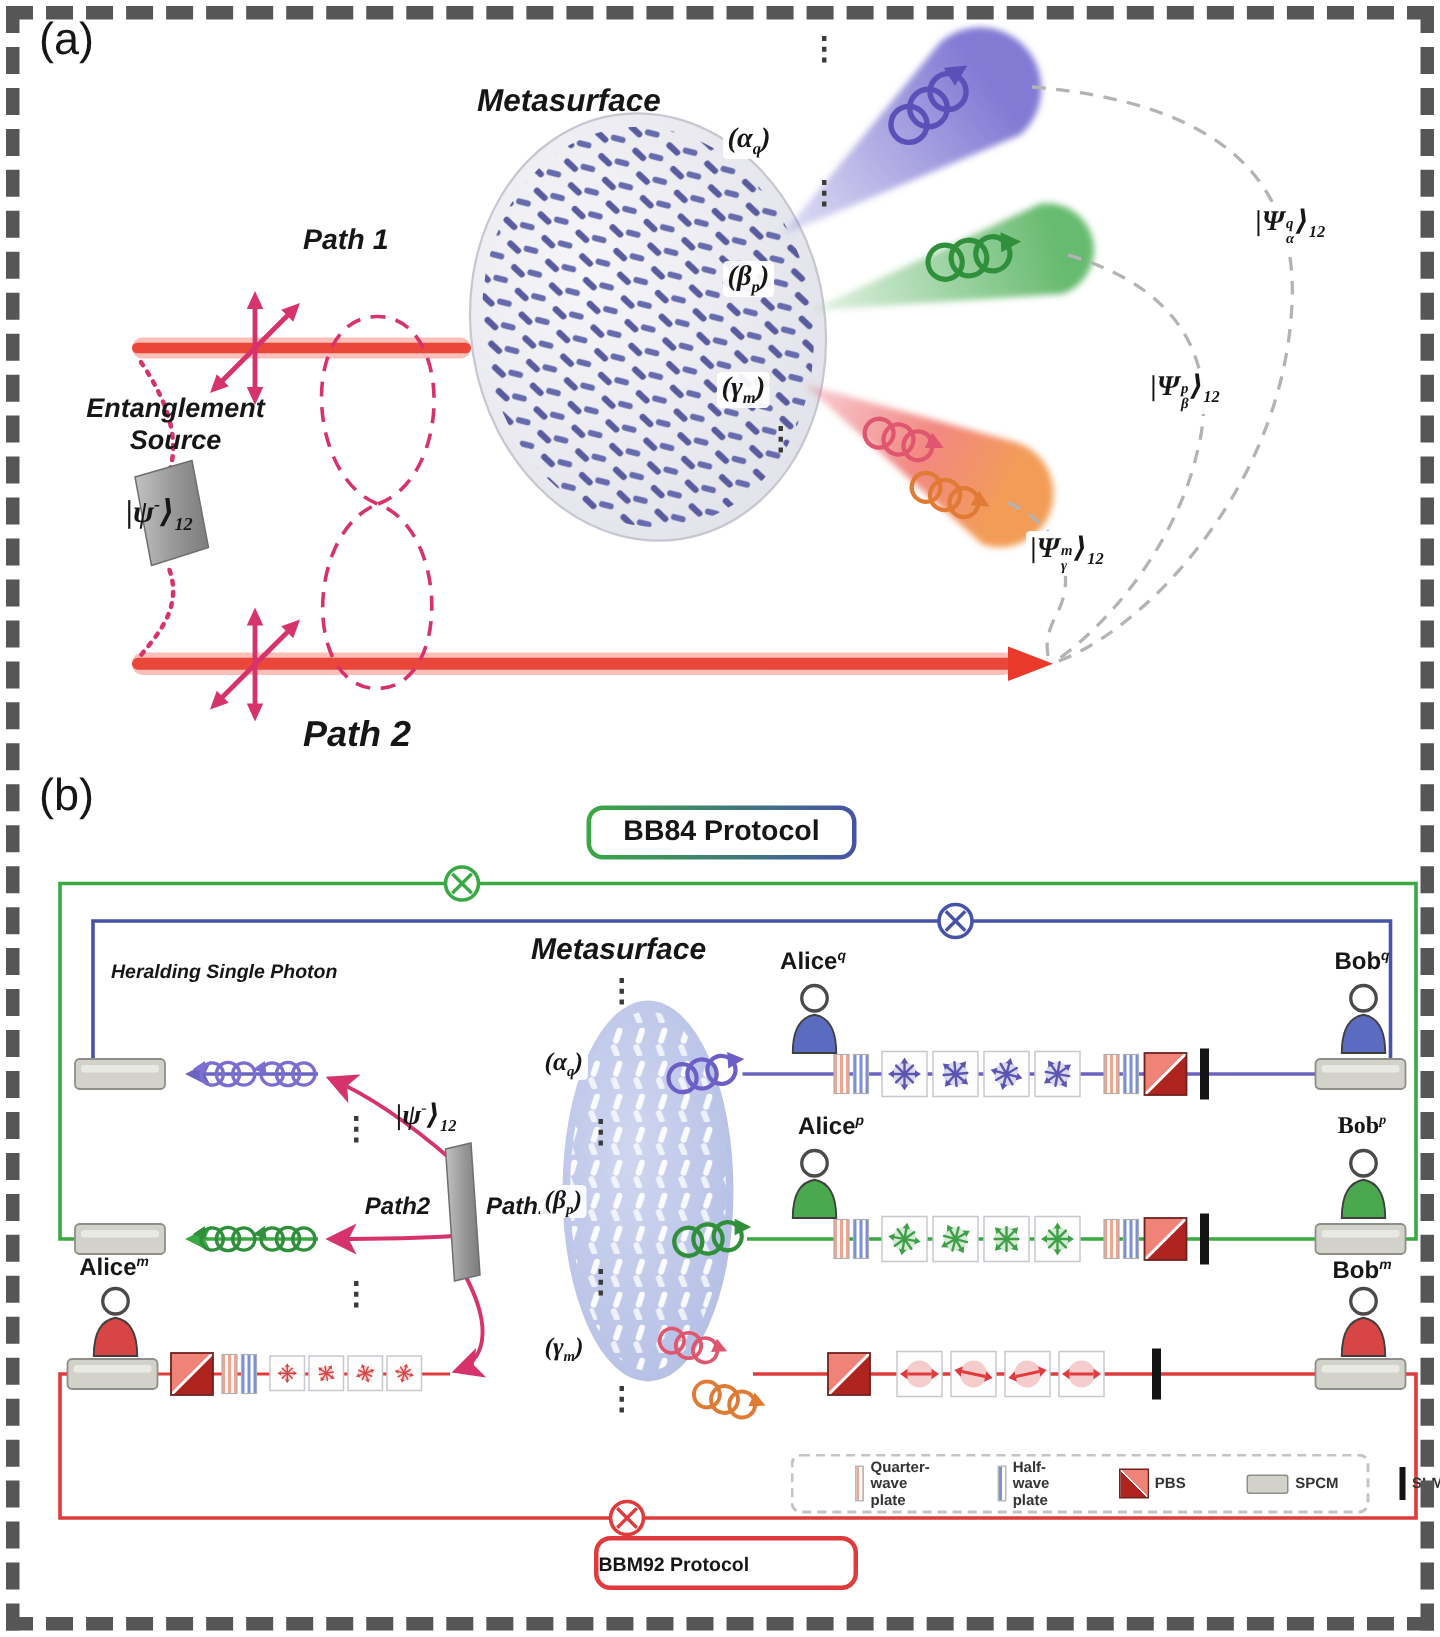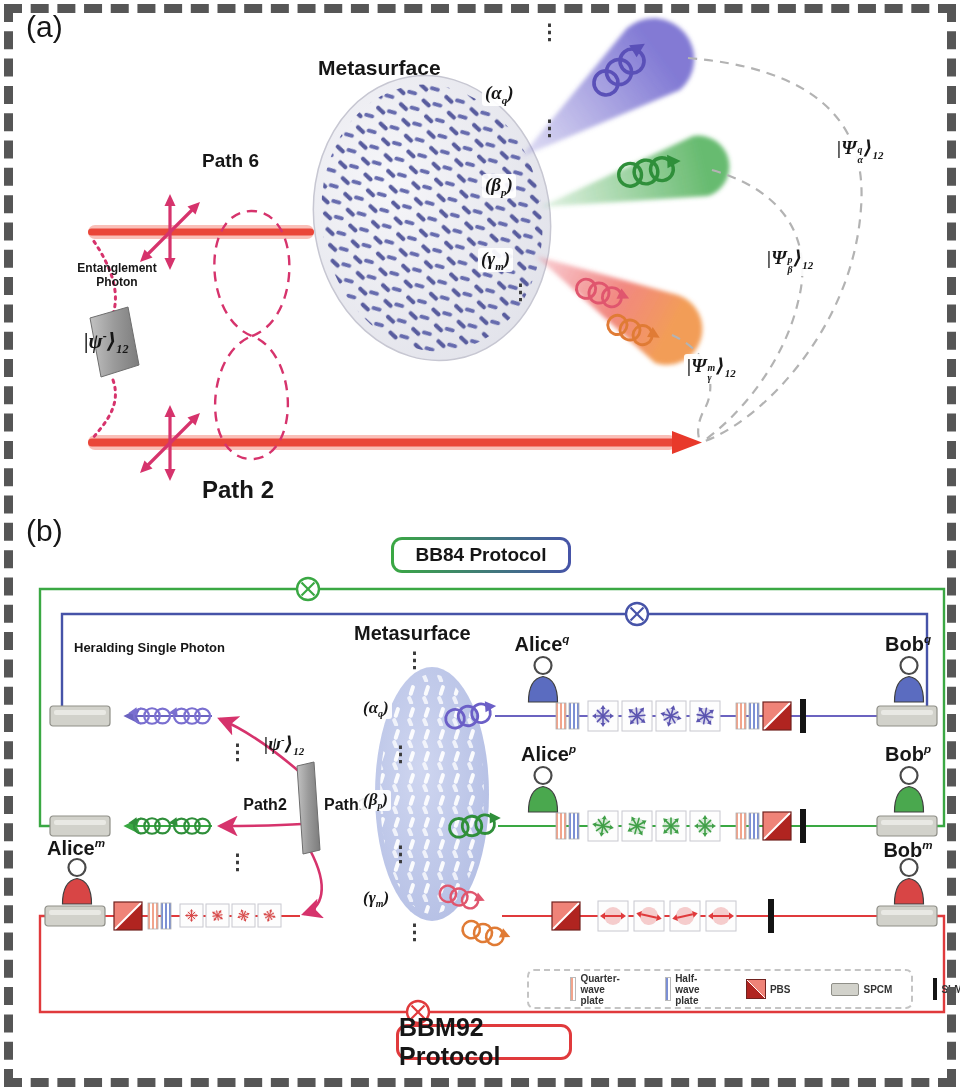--- a/index.html
+++ b/index.html
@@ -1,39 +1,39 @@
 <!DOCTYPE html>
 <html><head>
 <meta charset="utf-8">
 <style>
   html,body{margin:0;padding:0;background:#fff;}
   .stage{position:relative;width:960px;height:1091px;background:#fff;overflow:hidden;
          font-family:"Liberation Sans",sans-serif;color:#161616;}
   .frame{position:absolute;inset:4px;border:9px dashed #565656;z-index:60;pointer-events:none;}
   svg.layer{position:absolute;left:0;top:0;z-index:1;}
   .lbl{position:absolute;white-space:nowrap;z-index:10;}
-  .b{font-weight:bold;}
+  .b{font-weight:bold;font-style:italic;}
   .ctr{text-align:center;}
   .ket{font-family:"Liberation Serif","DejaVu Serif","DejaVu Sans",serif;font-style:italic;font-weight:bold;}
   .lbl sub{font-size:0.58em;}
   .lbl sup{font-size:0.58em;}
   .supsub{display:inline-flex;flex-direction:column;align-items:flex-start;font-size:0.52em;
           line-height:1.05;vertical-align:0.12em;margin:0 1px;}
   .dots{font-weight:bold;font-size:21px;color:#3a3a3a;z-index:12;}
   .wbg{background:rgba(255,255,255,0.92);padding:0 3px;border-radius:3px;}
-  .name-lbl{font-weight:bold;font-size:20px;}
+  .name-lbl{font-weight:bold;font-size:16px;}
   .name-lbl sup{font-style:italic;}
   .panel-tag{font-size:30px;font-weight:500;}
   
   .proto-outer{position:absolute;border-radius:11px;padding:3px;z-index:20;
                background:linear-gradient(90deg,#3aa843,#4653a8);}
   .proto-inner{background:#fff;border-radius:8px;width:100%;height:100%;display:flex;
                align-items:center;justify-content:center;font-weight:bold;font-size:19px;box-sizing:border-box;}
   .proto-red{position:absolute;border:3px solid #e03a3c;border-radius:11px;background:#fff;z-index:20;
-             display:flex;align-items:center;justify-content:flex-start;font-weight:bold;font-size:25px;box-sizing:border-box;}
+             display:flex;align-items:center;justify-content:flex-start;font-weight:bold;font-size:13px;box-sizing:border-box;}
   
   .legend{position:absolute;left:527px;top:969px;width:386px;height:40px;z-index:20;
           border:2px dashed #c4c4c4;border-radius:7px;background:#fff;display:flex;
           align-items:center;justify-content:space-evenly;box-sizing:border-box;}
   .leg-item{display:flex;align-items:center;gap:4px;padding-left:41px;}
   .leg-item span.txt{font-size:10px;font-weight:bold;color:#333;}
   .ic-qwp{display:inline-block;width:9px;height:22px;border:1px solid #b9b9b9;
           background:repeating-linear-gradient(90deg,#f2a48c 0 2px,#fff 2px 4px);}
   .ic-hwp{display:inline-block;width:9px;height:22px;border:1px solid #b9b9b9;
           background:repeating-linear-gradient(90deg,#7b8fd4 0 2px,#fff 2px 4px);}
@@ -366,24 +366,24 @@
           <use href="#otimes"></use>
         </g>
       <g transform="translate(418,1012)" style="color:#e03a3c">
           <use href="#otimes"></use>
         </g>
     </g>
   </svg>
 
   <div class="lbl panel-tag" style="left:26px;top:10px;">(a)</div>
   <div class="lbl b" style="left:318px;top:56px;font-size:21px;">Metasurface</div>
-  <div class="lbl b" style="left:202px;top:150px;font-size:19px;">Path 6</div>
-  <div class="lbl b ctr" style="left:42px;top:262px;width:150px;font-size:12px;line-height:1.15;">
+  <div class="lbl b" style="left:202px;top:150px;font-size:19px;">Path 1</div>
+  <div class="lbl b ctr" style="left:42px;top:262px;width:150px;font-size:18px;line-height:1.15;">
     <div>Entanglement</div>
-    <div>Photon</div>
+    <div>Source</div>
   </div>
   <div class="lbl ket" style="left:84px;top:328px;font-size:21px;"><span>|ψ</span><sup>-</sup><span>⟩</span><sub>12</sub></div>
   <div class="lbl b" style="left:202px;top:476px;font-size:24px;">Path 2</div>
 
   <div class="lbl ket wbg" style="left:482px;top:82px;font-size:19px;"><span>(α</span><sub>q</sub><span>)</span></div>
   <div class="lbl ket wbg" style="left:482px;top:174px;font-size:19px;"><span>(β</span><sub>p</sub><span>)</span></div>
   <div class="lbl ket wbg" style="left:478px;top:248px;font-size:19px;"><span>(γ</span><sub>m</sub><span>)</span></div>
 
   <div class="lbl dots" style="left:539px;top:20px;">⋮</div>
   <div class="lbl dots" style="left:539px;top:116px;">⋮</div>
@@ -426,21 +426,21 @@
   <div class="lbl dots" style="left:390px;top:742px;">⋮</div>
   <div class="lbl dots" style="left:390px;top:842px;">⋮</div>
   <div class="lbl dots" style="left:404px;top:920px;">⋮</div>
   <div class="lbl dots" style="left:227px;top:740px;">⋮</div>
   <div class="lbl dots" style="left:227px;top:850px;">⋮</div>
 
   <div class="lbl name-lbl ctr" style="left:508px;top:632px;width:68px;"><span>Alice</span><sup>q</sup></div>
   <div class="lbl name-lbl ctr" style="left:508px;top:742px;width:68px;text-align:right;"><span>Alice</span><sup>p</sup></div>
   <div class="lbl name-lbl ctr" style="left:36px;top:836px;width:80px;"><span>Alice</span><sup>m</sup></div>
   <div class="lbl name-lbl ctr" style="left:874px;top:632px;width:68px;"><span>Bob</span><sup>q</sup></div>
-  <div class="lbl name-lbl ctr" style="left:874px;top:742px;width:68px;"><span>Bob</span><sup>p</sup></div>
+  <div class="lbl name-lbl ctr" style="left:874px;top:742px;width:68px;font-family:Liberation Serif, serif;"><span>Bob</span><sup>p</sup></div>
   <div class="lbl name-lbl ctr" style="left:874px;top:838px;width:68px;"><span>Bob</span><sup>m</sup></div>
 
   <div class="legend">
     <div class="leg-item">
       <span class="ic-qwp"></span>
       <span class="txt">Quarter-wave plate</span>
     </div>
     <div class="leg-item">
       <span class="ic-hwp"></span>
       <span class="txt">Half-wave plate</span>

